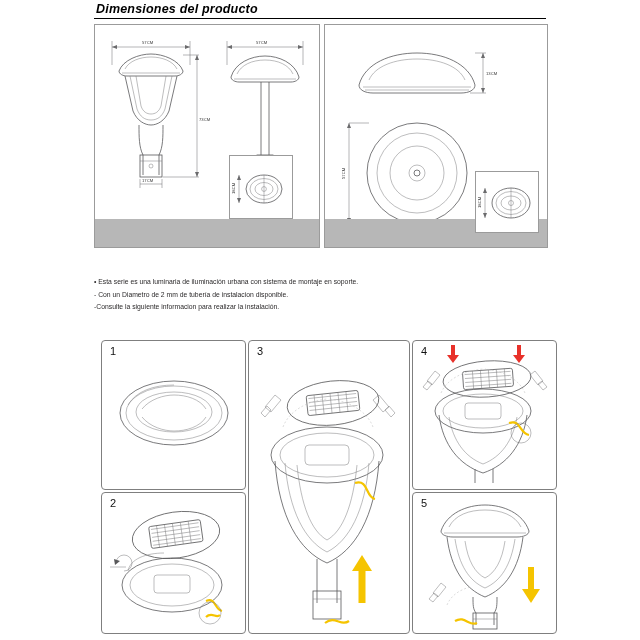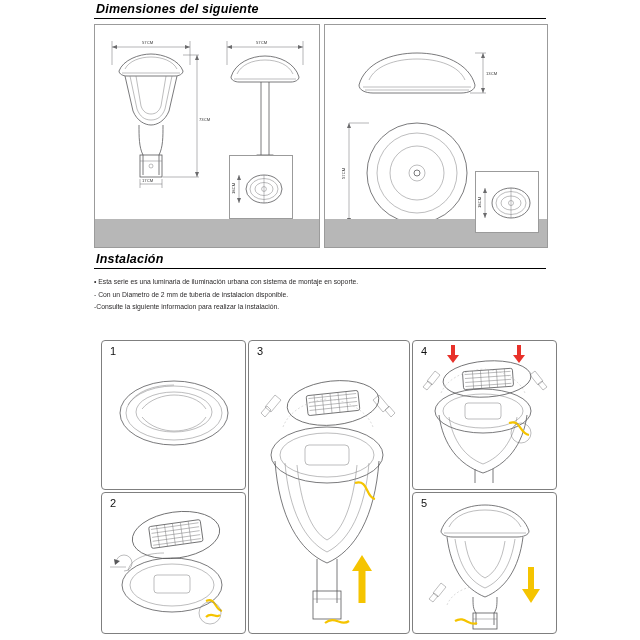--- a/index.html
+++ b/index.html
@@ -104,21 +104,21 @@
   .arrow-red { fill: #e8312a; }
   .arrow-yellow { fill: none; stroke: #f5c400; stroke-width: 2.2; }
   .dash { fill: none; stroke: #b9b9b9; stroke-width: .5; stroke-dasharray: 2 2; }
 </style>
 </head>
 <body>
 
 <div class="page">
 
   <div class="section-head" id="head-dim">
-    <div class="title">Dimensiones del siguiente</div>
+    <div class="title">Dimensiones del producto</div>
     <div class="rule"></div>
   </div>
 
   <div class="panel" id="panel-left">
     <div class="ground"></div>
 
     <svg width="224" height="222" viewBox="0 0 224 222">
 
       <g class="dim">
         <line x1="17" y1="16" x2="17" y2="40"></line>
@@ -248,24 +248,20 @@
         <g class="dim">
           <line x1="9" y1="16" x2="9" y2="46"></line>
           <path d="M9 16 l-2 5 h4 z" fill="#6b6b6d" stroke="none"></path>
           <path d="M9 46 l-2 -5 h4 z" fill="#6b6b6d" stroke="none"></path>
         </g>
         <text class="dimtxt" x="3" y="34" transform="rotate(-90 5,34)">18CM</text>
       </svg>
     </div>
   </div>
 
-  <div class="section-head" id="head-inst">
-    <div class="title">Instalación</div>
-    <div class="rule"></div>
-  </div>
 
   <div class="bullets">
     <div>• Esta serie es una luminaria de iluminación urbana con sistema de montaje en soporte.</div>
     <div>- Con un Diametro de 2 mm de tubería de instalacion disponible.</div>
     <div>-Consulte la siguiente informacion para realizar la instalación.</div>
   </div>
 
   <div class="step" id="step1">
     <div class="num">1</div>
     <svg width="143" height="148" viewBox="0 0 143 148">

